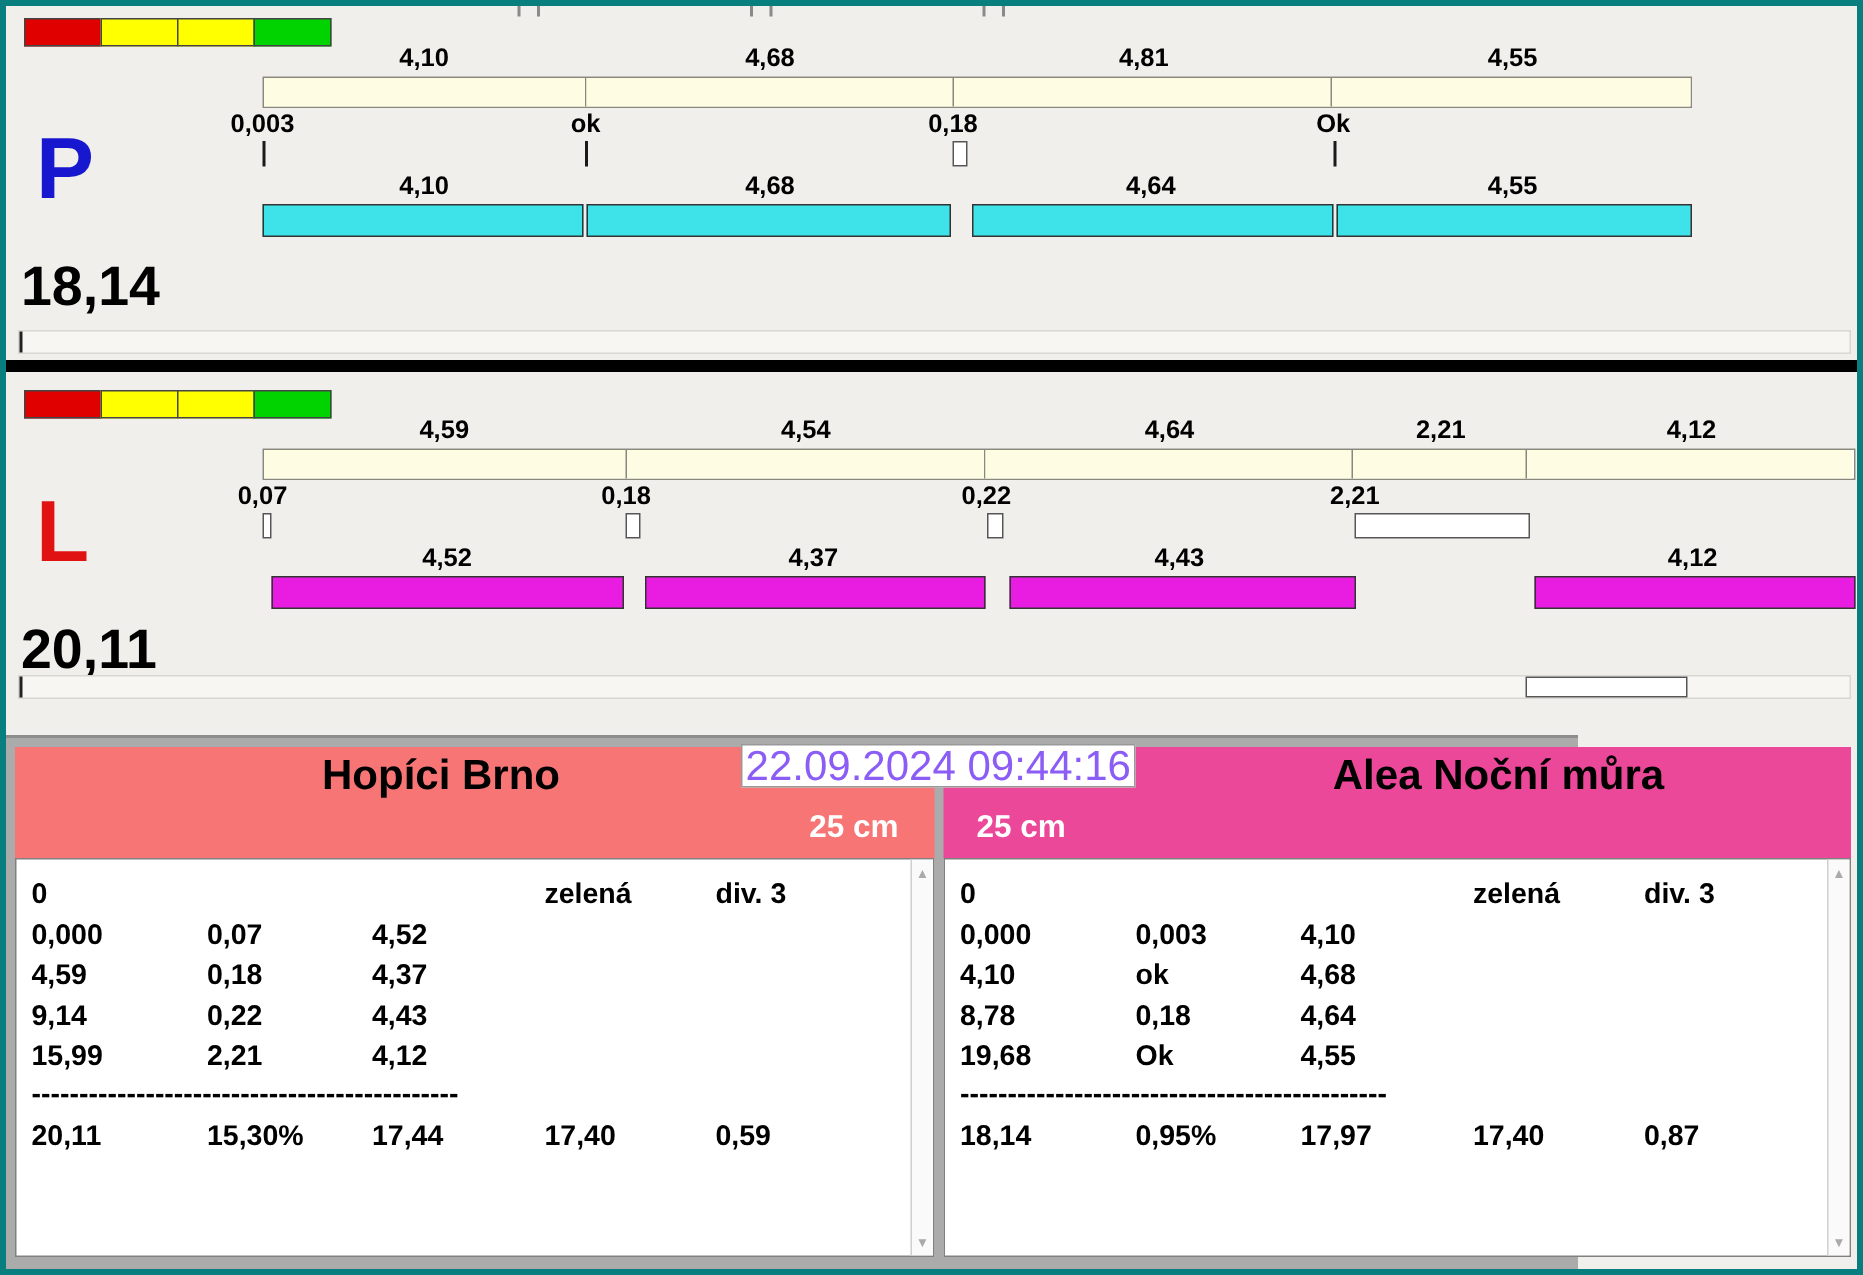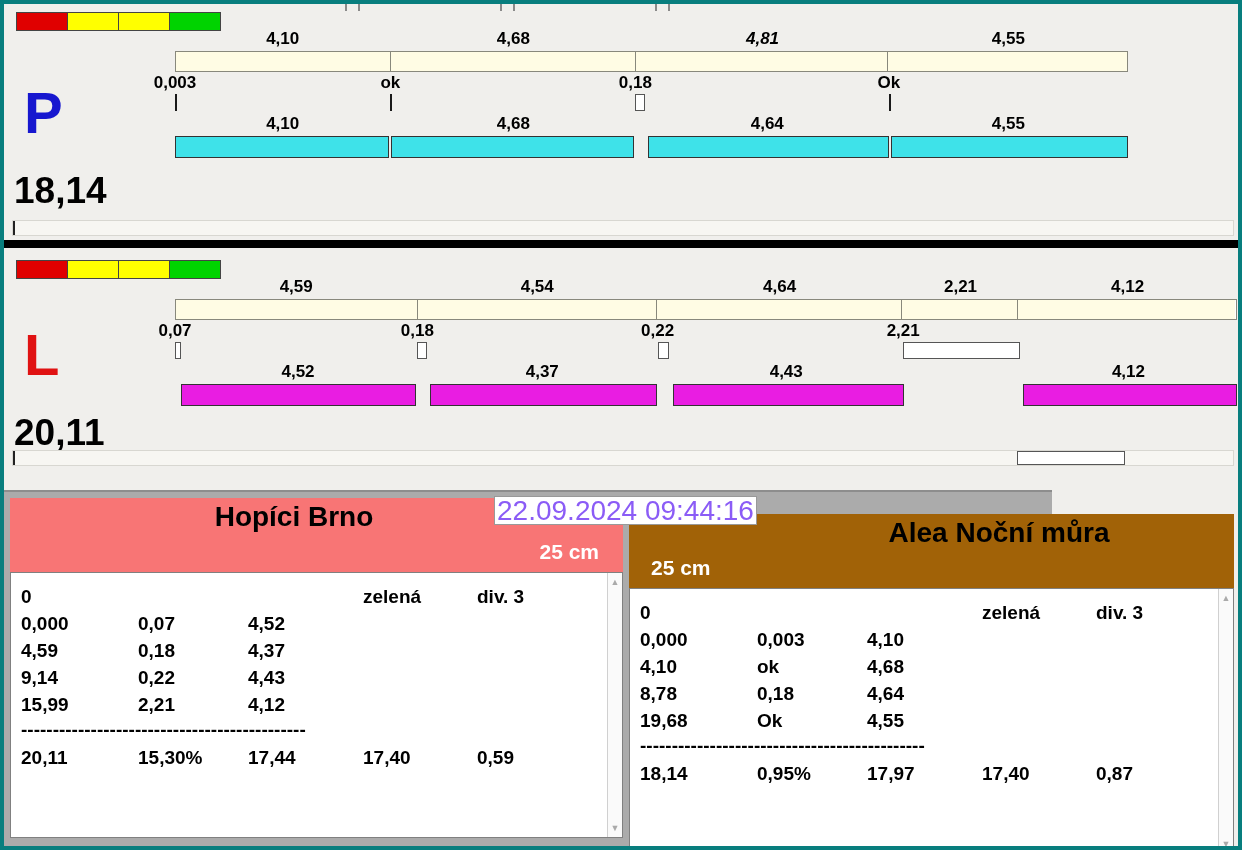--- a/index.html
+++ b/index.html
@@ -104,21 +104,21 @@
         <div class="tl-box" style="background: rgb(255, 255, 0);"></div>
         <div class="tl-box" style="background: rgb(255, 255, 0);"></div>
         <div class="tl-box" style="background: rgb(0, 211, 0);"></div>
       </div>
     <div class="lane-letter" style="color: rgb(23, 23, 207);">P</div>
     <div class="lane-total">18,14</div>
     <div class="bar-area" style="width: 953px;">
       <div class="labels-top">
           <div class="seg-label" style="left: 11.3%;">4,10</div>
           <div class="seg-label" style="left: 35.5%;">4,68</div>
-          <div class="seg-label" style="left: 61.65%; font-style: italic;">4,81</div>
+          <div class="seg-label" style="left: 61.65%;">4,81</div>
           <div class="seg-label" style="left: 87.45%;">4,55</div>
         </div>
       <div class="bar bar-top">
           <div class="bar-seg" style="width: 22.6%; background: rgb(255, 252, 228);"></div>
           <div class="bar-seg" style="width: 25.8%; background: rgb(255, 252, 228);"></div>
           <div class="bar-seg" style="width: 26.5%; background: rgb(255, 252, 228);"></div>
           <div class="bar-seg" style="width: 25.1%; background: rgb(255, 252, 228);"></div>
         </div>
       <div class="marks">
           <div class="mark-label" style="left: 0%;">0,003</div>
@@ -265,21 +265,21 @@
         <div class="scrollbar">
           <div class="sb-up">▲</div>
           <div class="sb-down">▼</div>
         </div>
       </div>
     </div>
 
     <div class="datetime-box">22.09.2024 09:44:16</div>
 
     <div class="team-panel right">
-      <div class="team-header" style="background: #a16207; margin-top: 16px;">
+      <div class="team-header" style="background: #ec4899;">
         <div class="team-title">Alea Noční můra</div>
         <div class="team-height">25 cm</div>
       </div>
       <div class="team-body">
         <div class="team-rows">
             <div class="t-row">
               <div class="t-cell">0</div>
               <div class="t-cell"></div>
               <div class="t-cell"></div>
               <div class="t-cell">zelená</div>

